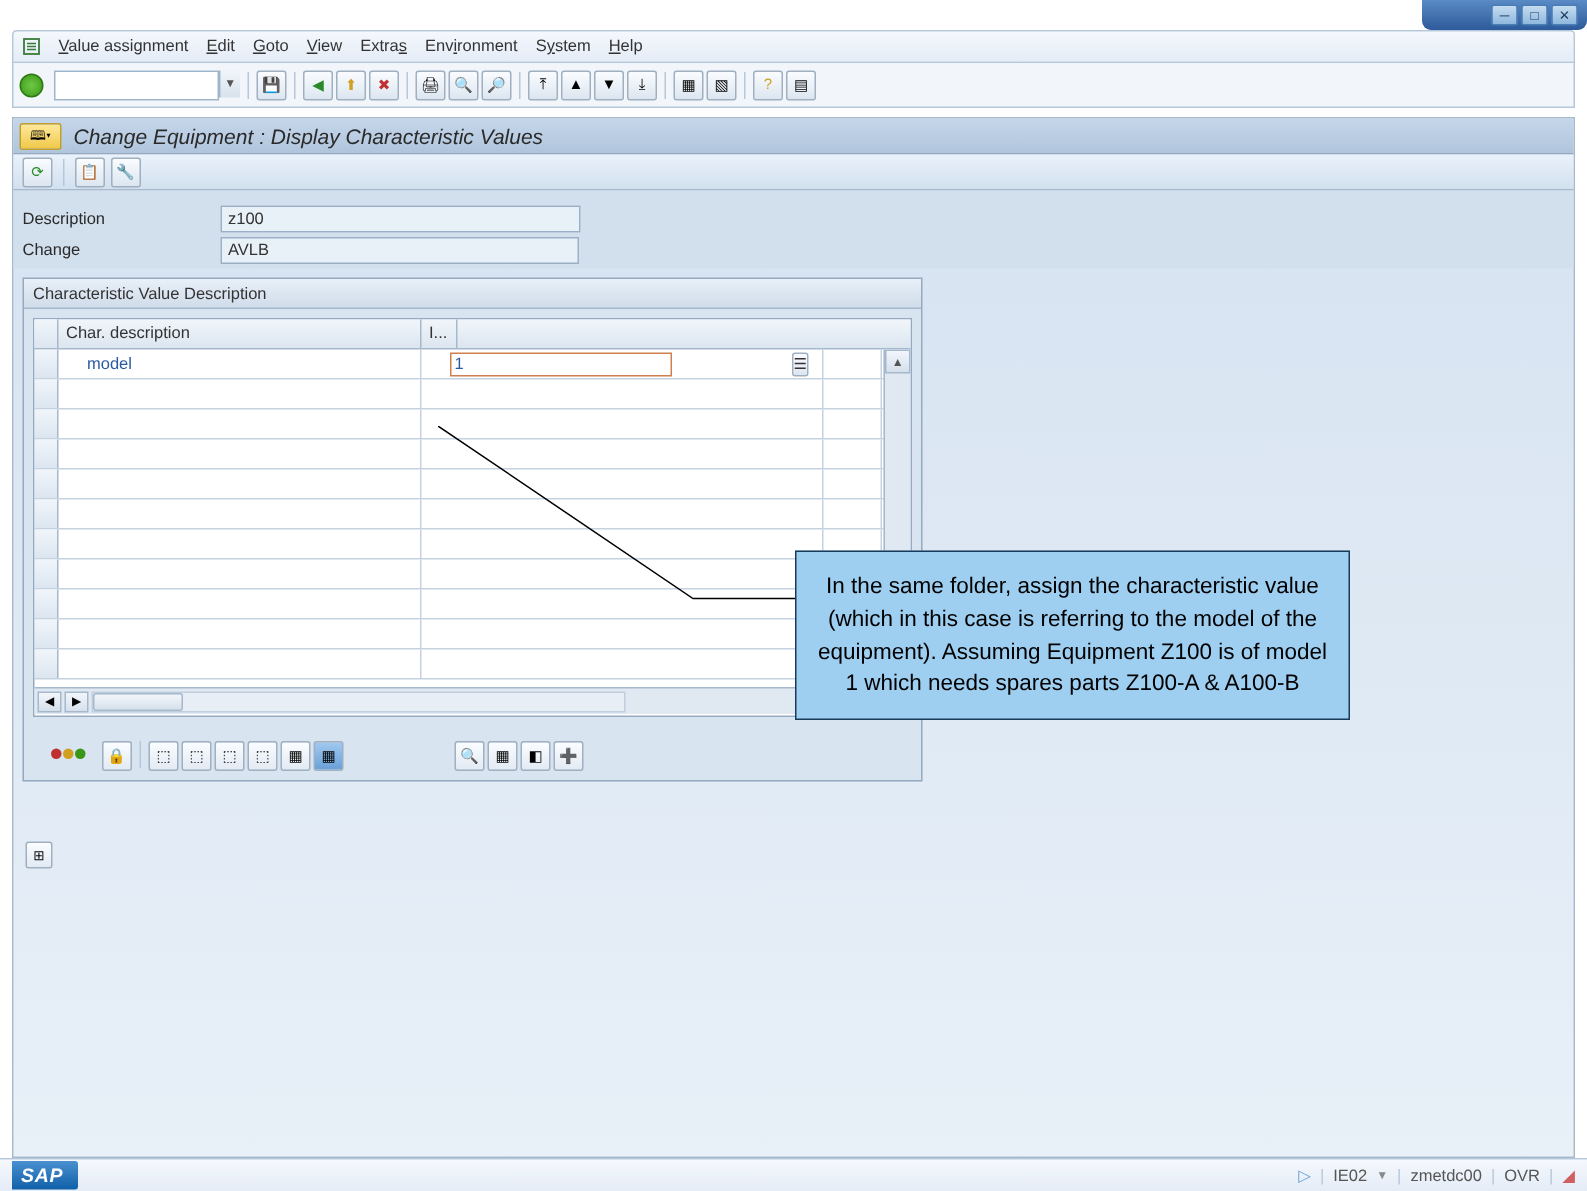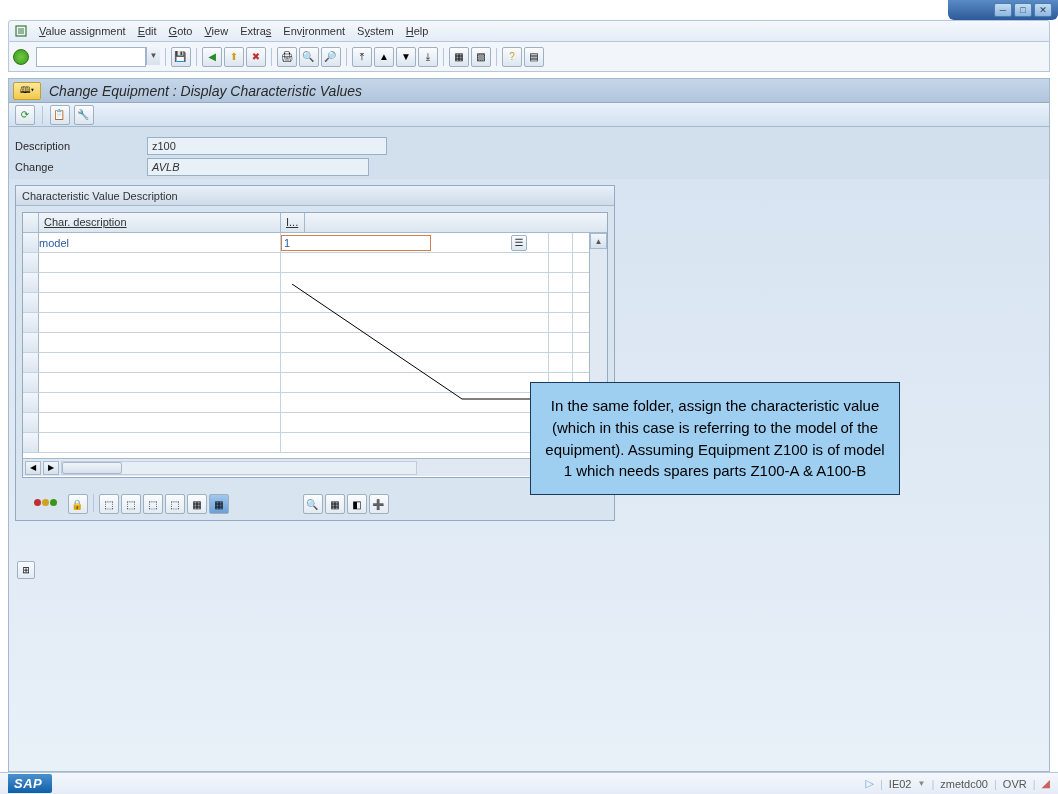--- a/index.html
+++ b/index.html
@@ -22,36 +22,36 @@
 .screen-title { font-weight:normal; font-style:italic; font-size:14px; color:#2a2a2a; }
 .app-toolbar { height:24px; background:linear-gradient(180deg,#eaf2fa,#d2e0ef); border-bottom:1px solid #a5b8cc; display:flex; align-items:center; padding:0 6px; gap:4px; }
 .form-area { padding:8px 6px 2px 6px; background:#d2e0ee; }
 .form-row { display:flex; align-items:center; height:21px; }
 .form-label { width:132px; color:#2a2a2a; }
 .form-field { height:18px; border:1px solid #9cb0c5; background:#e8f0f8; padding:2px 4px; color:#333; }
 .panel { margin:6px; border:1px solid #95aac0; background:#d8e4f0; width:600px; }
 .panel-title { height:20px; background:linear-gradient(180deg,#e8f0f8,#d0dcea); border-bottom:1px solid #a5b8cc; display:flex; align-items:center; padding:0 6px; color:#333; }
 .grid-wrap { margin:6px; border:1px solid #95aac0; background:#fff; position:relative; height:266px; }
 .grid-header { display:flex; background:linear-gradient(180deg,#f0f5fa,#dce6f0); border-bottom:1px solid #a5b8cc; height:20px; }
-.gh-cell { border-right:1px solid #a5b8cc; padding:3px 5px; color:#333;text-decoration:underline; }
+.gh-cell { border-right:1px solid #a5b8cc; padding:3px 5px; color:#333; }
 .grid-body { position:relative; overflow:hidden; height:225px; }
 .grid-row { display:flex; height:20px; border-bottom:1px solid #c5d2e0; }
-.gr-cell { border-right:1px solid #c5d2e0; padding:2px 0; color:#333; display:flex; align-items:center; }
+.gr-cell { border-right:1px solid #c5d2e0; padding:2px 19px; color:#333; display:flex; align-items:center; }
 .row-handle { width:16px; background:linear-gradient(180deg,#f0f5fa,#dce6f0); border-right:1px solid #a5b8cc; }
 .char-val-in { border:1px solid #d08050; background:#fff; width:150px; height:16px; padding:1px 2px; font-family:inherit; font-size:11px; color:#2a5aa0; }
 .vscroll { position:absolute; right:0; top:0; bottom:0; width:18px; background:#e0e8f2; border-left:1px solid #a5b8cc; display:flex; flex-direction:column; }
 .vscroll-btn { height:16px; background:linear-gradient(180deg,#f2f6fb,#d6e0eb); border:1px solid #a5b8cc; display:flex;align-items:center;justify-content:center; font-size:8px; color:#555; cursor:pointer; }
 .hscroll { height:18px; background:#e0e8f2; border-top:1px solid #a5b8cc; display:flex; align-items:center; padding:0 2px; gap:2px;}
 .hscroll-btn { width:16px; height:14px; background:linear-gradient(180deg,#f2f6fb,#d6e0eb); border:1px solid #a5b8cc; font-size:8px; display:flex;align-items:center;justify-content:center; cursor:pointer; }
 .hscroll-track { flex:1; height:14px; background:#e8eef5; border:1px solid #c0cddc; }
 .btn-row { display:flex; gap:2px; margin:16px 6px 6px 18px; }
 .cb { width:20px; height:20px; border:1px solid #a0b0c0; background:linear-gradient(180deg,#fbfdff,#e2eaf3); border-radius:2px; display:flex; align-items:center; justify-content:center; cursor:pointer; font-size:10px; }
 .traffic { width:28px; height:16px; display:flex; align-items:center; gap:1px; margin-right:4px;}
 .traffic span { width:7px; height:7px; border-radius:50%; display:inline-block; }
-.callout { position:absolute; left:530px; top:382px; width:370px; background:#9ecef0; border:1.5px solid #1a3a5a; padding:12px 14px; text-align:center; font-size:15px; line-height:1.45; font-family:Arial,sans-serif; }
+.callout { position:absolute; left:530px; top:367px; width:370px; background:#9ecef0; border:1.5px solid #1a3a5a; padding:12px 14px; text-align:center; font-size:15px; line-height:1.45; font-family:Arial,sans-serif; }
 .leader { position:absolute; pointer-events:none; }
 .statusbar { position:absolute; bottom:0; left:0; right:0; height:22px; background:linear-gradient(180deg,#f5f8fc,#e4ecf7); border-top:1px solid #b5c7db; display:flex; align-items:center; justify-content:space-between; padding:0 8px; font-size:10px; color:#555;}
 .sap-logo { font-weight:bold; font-style:italic; color:#fff; background:linear-gradient(180deg,#4a90d0,#1060a8); padding:2px 10px 2px 6px; font-size:13px; border-radius:0 2px 2px 0; letter-spacing:.5px;}
 .status-right { display:flex; align-items:center; gap:6px; }
 .status-sep { color:#b5c7db; }
 .tri { color:#6aa0d8; font-size:11px; }
 .expand-ico { width:18px; height:18px; border:1px solid #a0b0c0; background:linear-gradient(180deg,#fbfdff,#e2eaf3); border-radius:2px; margin:40px 0 0 8px; display:flex;align-items:center;justify-content:center; font-size:9px; cursor:pointer;}
 .dropdown-arrow { display:inline-block; width:14px; height:18px; border-left:1px solid #9fb5cc; background:linear-gradient(180deg,#f0f5fa,#d8e2ec); text-align:center; font-size:8px; line-height:18px; color:#555; vertical-align:top; }
 .hscroll-thumb { width:60px; height:12px; background:linear-gradient(180deg,#f2f6fb,#d6e0eb); border:1px solid #a5b8cc; border-radius:2px; }
 </style>
@@ -124,21 +124,21 @@
       <span class="tb-btn" style="color:#c03030;">🔧</span>
     </div>
 
     <div class="form-area">
       <div class="form-row">
         <span class="form-label">Description</span>
         <span class="form-field" style="width:240px;">z100</span>
       </div>
       <div class="form-row">
         <span class="form-label">Change</span>
-        <span class="form-field" style="width:222px;font-style:italic;">AVLB</span>
+        <span class="form-field" style="width:239px;">AVLB</span>
       </div>
     </div>
 
     <div class="panel">
       <div class="panel-title">Characteristic Value Description</div>
       <div class="grid-wrap">
         <div class="grid-header">
           <div class="row-handle"></div>
           <div class="gh-cell" style="width:242px;">Char. description</div>
           <div class="gh-cell" style="width:24px;">I...</div>

